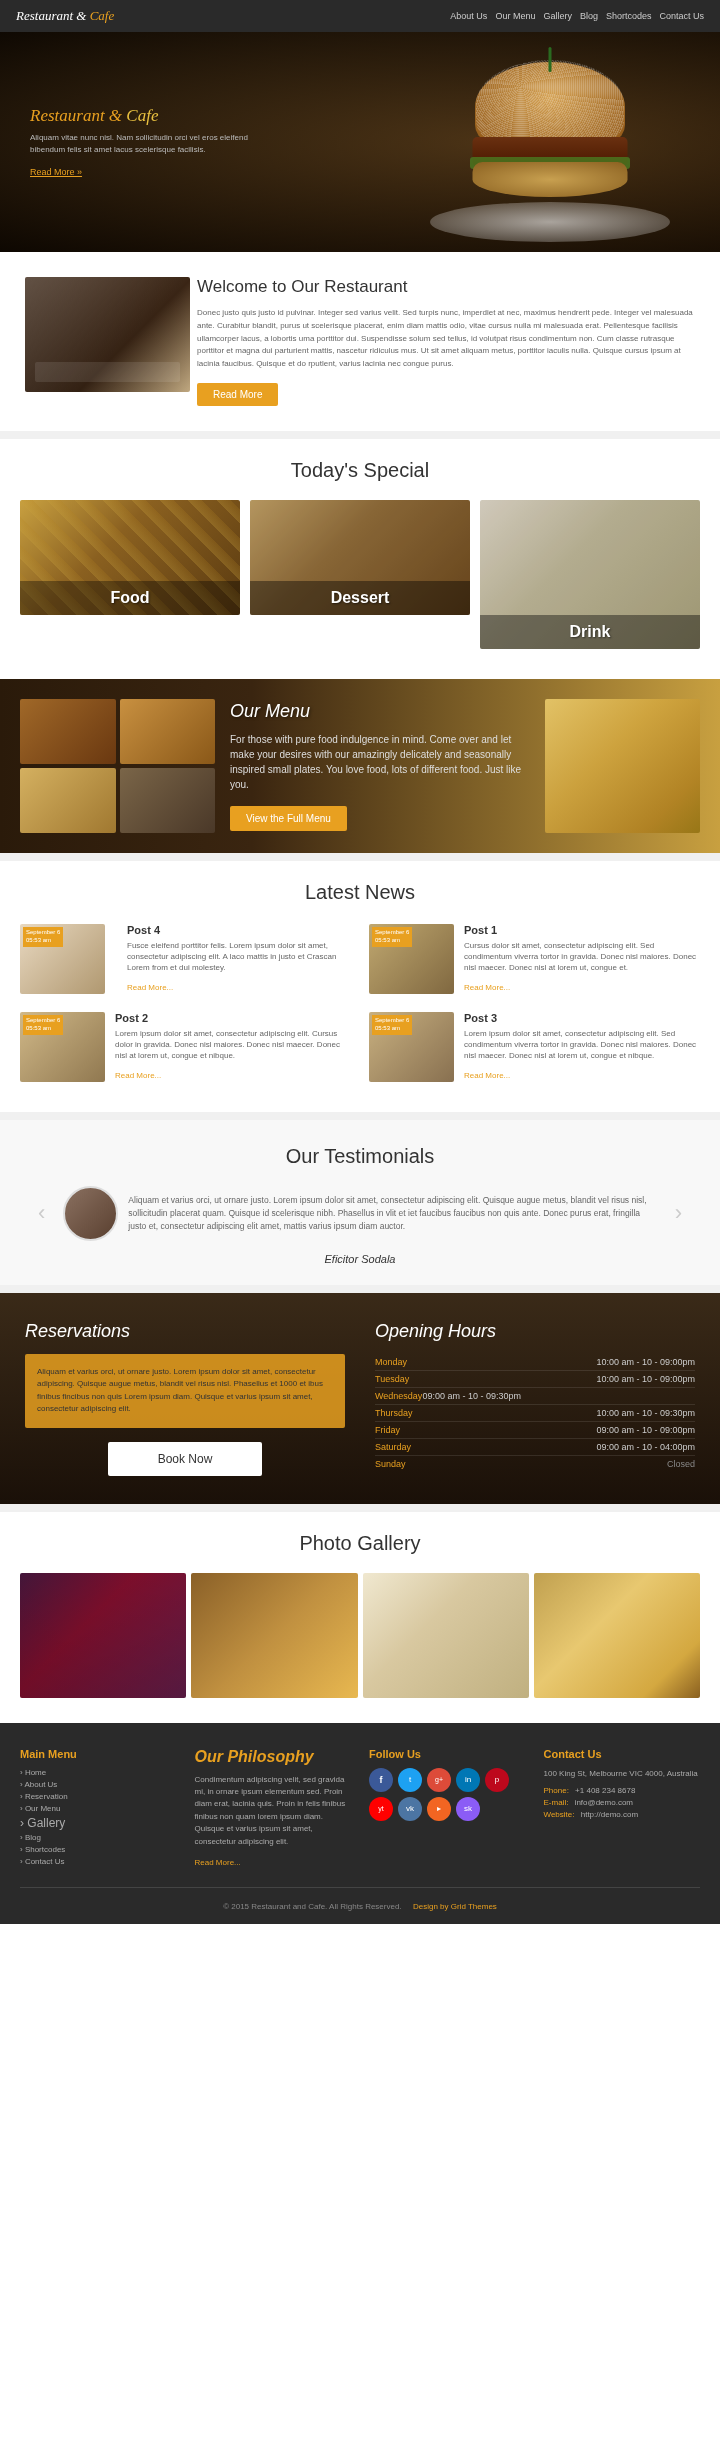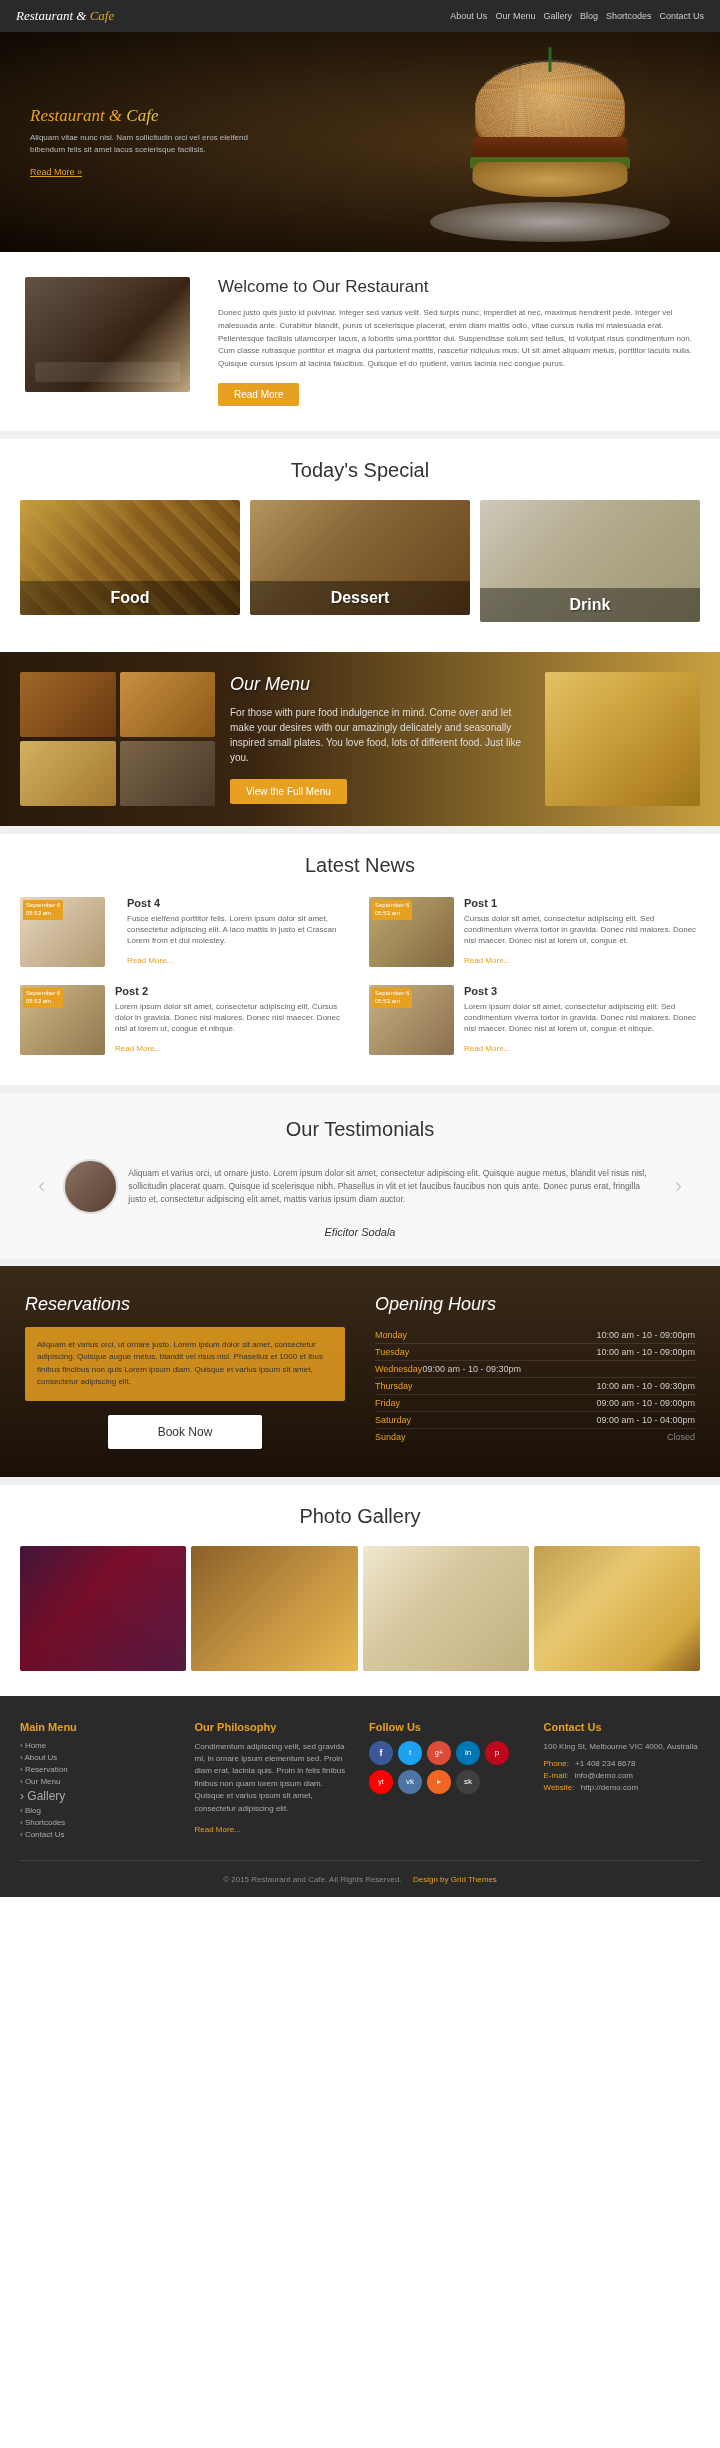--- a/index.html
+++ b/index.html
@@ -42,21 +42,21 @@
     <div style="position:absolute;bottom:10px;left:50%;transform:translateX(-50%);width:240px;height:40px;background:radial-gradient(ellipse,rgba(255,255,255,0.6),rgba(255,255,255,0.1));border-radius:50%;"></div>
     <div style="position:absolute;top:20px;left:50%;transform:translateX(-50%);width:150px;height:90px;background:radial-gradient(ellipse at 50% 40%, #d4a050, #8a5010);border-radius:50% 50% 30% 30%;"></div>
     <div style="position:absolute;top:18px;left:50%;transform:translateX(-50%);width:148px;height:88px;background:repeating-radial-gradient(circle at 30% 30%, rgba(255,255,255,0.3) 1px, transparent 3px);border-radius:50% 50% 30% 30%;"></div>
     <div style="position:absolute;top:5px;left:50%;transform:translateX(-50%);width:3px;height:25px;background:#2a6a20;border-radius:2px;"></div>
     <div style="position:absolute;top:95px;left:50%;transform:translateX(-50%);width:155px;height:30px;background:linear-gradient(to bottom,#6a3010,#4a1800);border-radius:5px;"></div>
     <div style="position:absolute;top:115px;left:50%;transform:translateX(-50%);width:160px;height:12px;background:#4a7a20;border-radius:3px;opacity:0.8;"></div>
     <div style="position:absolute;top:120px;left:50%;transform:translateX(-50%);width:155px;height:35px;background:radial-gradient(ellipse,#c8a050,#8a6020);border-radius:10px 10px 50% 50%;"></div>
   </div>
 </section>
 
-<section style="display:flex;gap:28px;padding:25px 25px;background:#fff;align-items:flex-start;">
+<section style="display:flex;gap:7px;padding:25px 25px;background:#fff;align-items:flex-start;">
   <div style="width:165px;height:115px;background:linear-gradient(135deg,#7a6555 0%,#5a4535 30%,#3a2515 60%,#c0a880 100%);flex-shrink:0;border-radius:2px;overflow:hidden;position:relative;">
     <div style="position:absolute;inset:0;background:linear-gradient(to right,rgba(0,0,0,0.2),transparent);"></div>
     <div style="position:absolute;bottom:10px;left:10px;right:10px;height:20px;background:rgba(255,255,255,0.1);border-radius:2px;"></div>
   </div>
   <div style="flex:1;">
     <h2 style="font-size:17px;font-weight:normal;color:#333;margin-bottom:10px;">Welcome to Our Restaurant</h2>
     <p style="font-size:8px;color:#666;line-height:1.6;margin-bottom:12px;">Donec justo quis justo id pulvinar. Integer sed varius velit. Sed turpis nunc, imperdiet at nec, maximus hendrerit pede. Integer vel malesuada ante. Curabitur blandit, purus ut scelerisque placerat, enim diam mattis odio, vitae cursus nulla mi malesuada erat. Pellentesque facilisis ullamcorper lacus, a lobortis uma porttitor dui. Suspendisse solum sed tellus, id volutpat risus condimentum non. Cum classe rutrasque porttitor et magna dui parturient mattis, nascetur ridiculus mus. Ut sit amet aliquam metus, porttitor iaculis nulla. Quisque cursus ipsum at lacinia faucibus. Quisque et do rputlent, varius lacinia nec congue purus.</p>
     <button style="background:#e8a020;color:#fff;border:none;padding:6px 16px;font-size:10px;cursor:pointer;border-radius:2px;">Read More</button>
   </div>
 </section>
@@ -67,21 +67,21 @@
   <h2 style="text-align:center;font-size:20px;font-weight:normal;color:#333;margin-bottom:18px;">Today's Special</h2>
   <div style="display:flex;gap:10px;">
     <div style="flex:1;height:115px;background:linear-gradient(135deg,#c8a040 0%,#8a6020 40%,#5a3a10 100%);border-radius:2px;position:relative;overflow:hidden;cursor:pointer;">
       <div style="position:absolute;inset:0;background:repeating-linear-gradient(45deg,rgba(200,160,60,0.3) 0px,rgba(180,130,30,0.2) 10px,transparent 10px,transparent 20px);"></div>
       <div style="position:absolute;bottom:0;left:0;right:0;text-align:center;color:#fff;font-size:16px;padding:8px;background:rgba(0,0,0,0.35);font-weight:bold;text-shadow:1px 1px 2px rgba(0,0,0,0.5);">Food</div>
     </div>
     <div style="flex:1;height:115px;background:linear-gradient(135deg,#d4b070 0%,#a07840 40%,#785020 100%);border-radius:2px;position:relative;overflow:hidden;cursor:pointer;">
       <div style="position:absolute;inset:0;background:rgba(0,0,0,0.15);"></div>
       <div style="position:absolute;bottom:0;left:0;right:0;text-align:center;color:#fff;font-size:16px;padding:8px;background:rgba(0,0,0,0.4);font-weight:bold;text-shadow:1px 1px 2px rgba(0,0,0,0.5);">Dessert</div>
     </div>
-    <div style="flex:1;height:122px;background:linear-gradient(135deg,#e8e0d0 0%,#c8c0a0 40%,#b0a880 100%);border-radius:2px;position:relative;overflow:hidden;cursor:pointer;">
+    <div style="flex:1;height:149px;background:linear-gradient(135deg,#e8e0d0 0%,#c8c0a0 40%,#b0a880 100%);border-radius:2px;position:relative;overflow:hidden;cursor:pointer;">
       <div style="position:absolute;inset:0;background:rgba(0,0,0,0.1);"></div>
       <div style="position:absolute;bottom:0;left:0;right:0;text-align:center;color:#fff;font-size:16px;padding:8px;background:rgba(0,0,0,0.4);font-weight:bold;text-shadow:1px 1px 2px rgba(0,0,0,0.5);">Drink</div>
     </div>
   </div>
 </section>
 
 <section style="background:linear-gradient(to right,#2a1a0a 0%,#3a2510 35%,#c8a040 100%);padding:20px;display:flex;gap:15px;min-height:160px;">
   <div style="display:grid;grid-template-columns:1fr 1fr;gap:4px;width:195px;flex-shrink:0;">
     <div style="height:65px;background:linear-gradient(135deg,#a06828,#6a3810);border-radius:2px;"></div>
     <div style="height:65px;background:linear-gradient(135deg,#c89040,#8a5818);border-radius:2px;"></div>
@@ -232,37 +232,37 @@
       <a href="#" style="color:#aaa;font-size:8px;display:block;margin-bottom:3px;text-decoration:none;">› About Us</a>
       <a href="#" style="color:#aaa;font-size:8px;display:block;margin-bottom:3px;text-decoration:none;">› Reservation</a>
       <a href="#" style="color:#aaa;font-size:8px;display:block;margin-bottom:3px;text-decoration:none;">› Our Menu</a>
       <a href="#" style="color:#aaa;font-size:12px;display:block;margin-bottom:3px;text-decoration:none;">› Gallery</a>
       <a href="#" style="color:#aaa;font-size:8px;display:block;margin-bottom:3px;text-decoration:none;">› Blog</a>
       <a href="#" style="color:#aaa;font-size:8px;display:block;margin-bottom:3px;text-decoration:none;">› Shortcodes</a>
       <a href="#" style="color:#aaa;font-size:8px;display:block;margin-bottom:3px;text-decoration:none;">› Contact Us</a>
     </div>
 
     <div>
-      <div style="color:#e8a020;font-size:11px;margin-bottom:8px;font-weight:bold;">Our Philosophy</div>
+      <div style="color:#e8a020;font-size:16px;margin-bottom:8px;font-weight:bold;font-style:italic;">Our Philosophy</div>
       <p style="color:#aaa;font-size:8px;line-height:1.55;margin-bottom:6px;">Condimentum adipiscing velit, sed gravida mi, in ornare ipsum elementum sed. Proin diam erat, lacinia quis. Proin in felis finibus finibus non quam lorem ipsum diam. Quisque et varius ipsum sit amet, consectetur adipiscing elit.</p>
       <a href="#" style="color:#e8a020;font-size:8px;text-decoration:none;">Read More...</a>
     </div>
 
     <div>
       <div style="color:#e8a020;font-size:11px;margin-bottom:8px;font-weight:bold;">Follow Us</div>
       <div style="display:flex;flex-wrap:wrap;gap:5px;">
         <div style="width:24px;height:24px;background:#3b5998;border-radius:50%;display:flex;align-items:center;justify-content:center;color:#fff;font-size:9px;cursor:pointer;font-weight:bold;">f</div>
         <div style="width:24px;height:24px;background:#1da1f2;border-radius:50%;display:flex;align-items:center;justify-content:center;color:#fff;font-size:8px;cursor:pointer;">t</div>
         <div style="width:24px;height:24px;background:#dd4b39;border-radius:50%;display:flex;align-items:center;justify-content:center;color:#fff;font-size:7px;cursor:pointer;">g+</div>
         <div style="width:24px;height:24px;background:#0077b5;border-radius:50%;display:flex;align-items:center;justify-content:center;color:#fff;font-size:8px;cursor:pointer;">in</div>
         <div style="width:24px;height:24px;background:#bd081c;border-radius:50%;display:flex;align-items:center;justify-content:center;color:#fff;font-size:8px;cursor:pointer;">p</div>
         <div style="width:24px;height:24px;background:#ff0000;border-radius:50%;display:flex;align-items:center;justify-content:center;color:#fff;font-size:7px;cursor:pointer;">yt</div>
         <div style="width:24px;height:24px;background:#4c75a3;border-radius:50%;display:flex;align-items:center;justify-content:center;color:#fff;font-size:8px;cursor:pointer;">vk</div>
         <div style="width:24px;height:24px;background:#f26522;border-radius:50%;display:flex;align-items:center;justify-content:center;color:#fff;font-size:8px;cursor:pointer;">▸</div>
-        <div style="width:24px;height:24px;background:#404040;border-radius:50%;display:flex;align-items:center;justify-content:center;color:#fff;font-size:8px;cursor:pointer;">sk</div>
+        <div style="width:24px;height:24px;background:#8b5cf6;border-radius:50%;display:flex;align-items:center;justify-content:center;color:#fff;font-size:8px;cursor:pointer;">sk</div>
       </div>
     </div>
 
     <div>
       <div style="color:#e8a020;font-size:11px;margin-bottom:8px;font-weight:bold;">Contact Us</div>
       <div style="color:#aaa;font-size:8px;line-height:1.5;margin-bottom:6px;">100 King St, Melbourne VIC 4000, Australia</div>
       <div style="font-size:8px;color:#aaa;margin-bottom:3px;">
         <span style="color:#e8a020;">Phone:</span>
         <span style="margin-left:4px;">+1 408 234 8678</span>
       </div>

